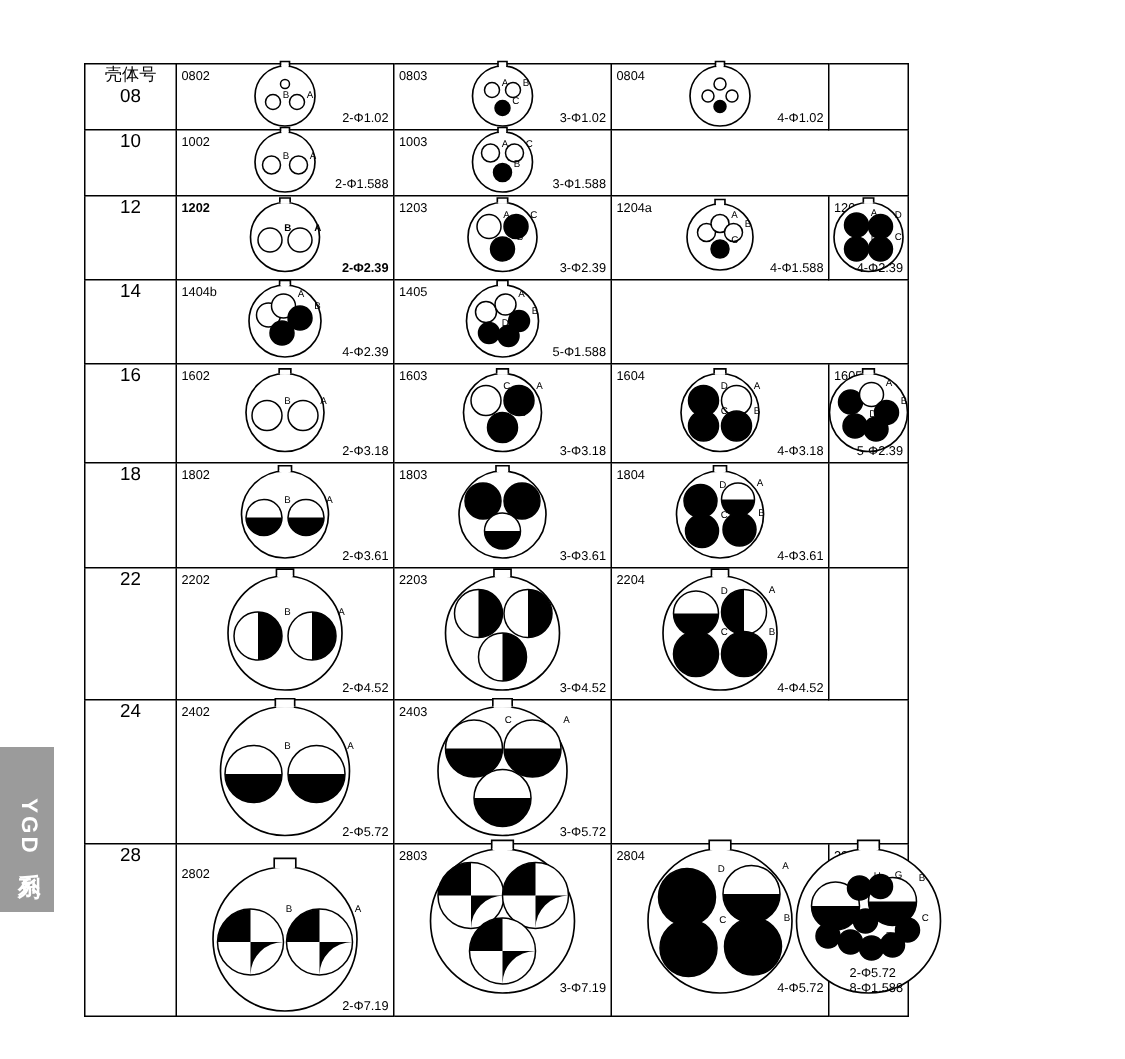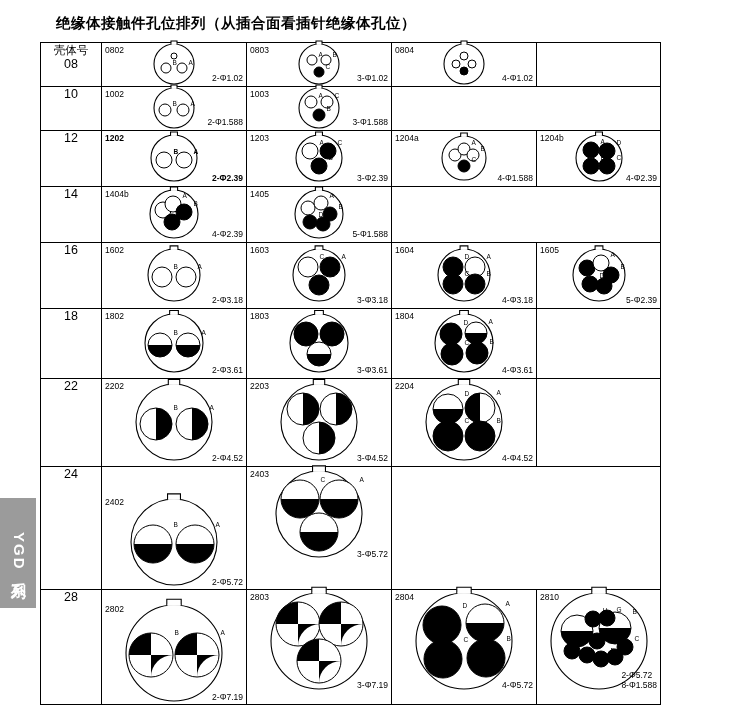--- a/index.html
+++ b/index.html
@@ -17,23 +17,23 @@
   .sidetab{
     position:absolute;left:0;top:498px;width:36px;height:110px;
     background:#9b9b9b;color:#fff;
     display:flex;align-items:center;justify-content:center;
   }
   .sidetab span{
     writing-mode:vertical-rl;
     font-size:15px;font-weight:bold;letter-spacing:2px;
   }
   table.grid{
-    position:absolute;left:40px;top:42px;
+    position:absolute;left:56px;top:42px;
     border-collapse:collapse;
-    width:621px;
+    width:550px;
     table-layout:fixed;
   }
   table.grid td{
     border:1px solid #000;
     padding:0;
     vertical-align:top;
     position:relative;
   }
   td.shell{
     width:60px;
@@ -59,21 +59,20 @@
     transform:translate(-50%,-50%);
   }
   svg{display:block;overflow:visible;}
   .lbl{font-size:6.5px;font-family:"Liberation Sans", sans-serif;}
 </style>
 </head>
 <body>
 
 <div class="page">
 
-  <div class="title">绝缘体接触件孔位排列（从插合面看插针绝缘体孔位）</div>
 
   <div class="sidetab">
     <span>YGD系列</span>
   </div>
 
   <table class="grid" id="grid">
     <tbody id="grid-body">
         <tr style="height: 44px;">
           <td class="shell">
             <div class="sh-head">壳体号</div>
@@ -662,21 +661,21 @@
               <div class="spec">4-Φ4.52</div>
             </div>
           </td>
           <td colspan="1"></td>
         </tr>
         <tr style="height: 96px;">
           <td class="shell">
             <div class="sh-num">24</div>
           </td>
           <td style="width: 144px;">
-            <div class="cell" style="height: 94px; margin-top: 28px;">
+            <div class="cell" style="height: 94px;">
               <div class="code">2402</div>
               <div class="conn">
                 <svg width="102" height="102" viewBox="-51 -51 102 102">
                   <circle cx="0" cy="0" r="43" fill="#fff" stroke="#000" stroke-width="1.1"></circle>
                   <path d="M -6.45 -43 L -6.45 -48.16 L 6.45 -48.16 L 6.45 -43" fill="#fff" stroke="#000" stroke-width="1.1"></path>
                   <line x1="-5.8500000000000005" y1="-42.8" x2="5.8500000000000005" y2="-42.8" stroke="#fff" stroke-width="1.4"></line>
                   <g>
                     <circle cx="-21" cy="2" r="19" stroke="#000" stroke-width="1" fill="#fff"></circle>
                     <path d="M -40 2 A 19 19 0 0 0 -2 2 Z" fill="#000"></path>
                     <text x="-0.5" y="-15" class="lbl" fill="#000">B</text>

